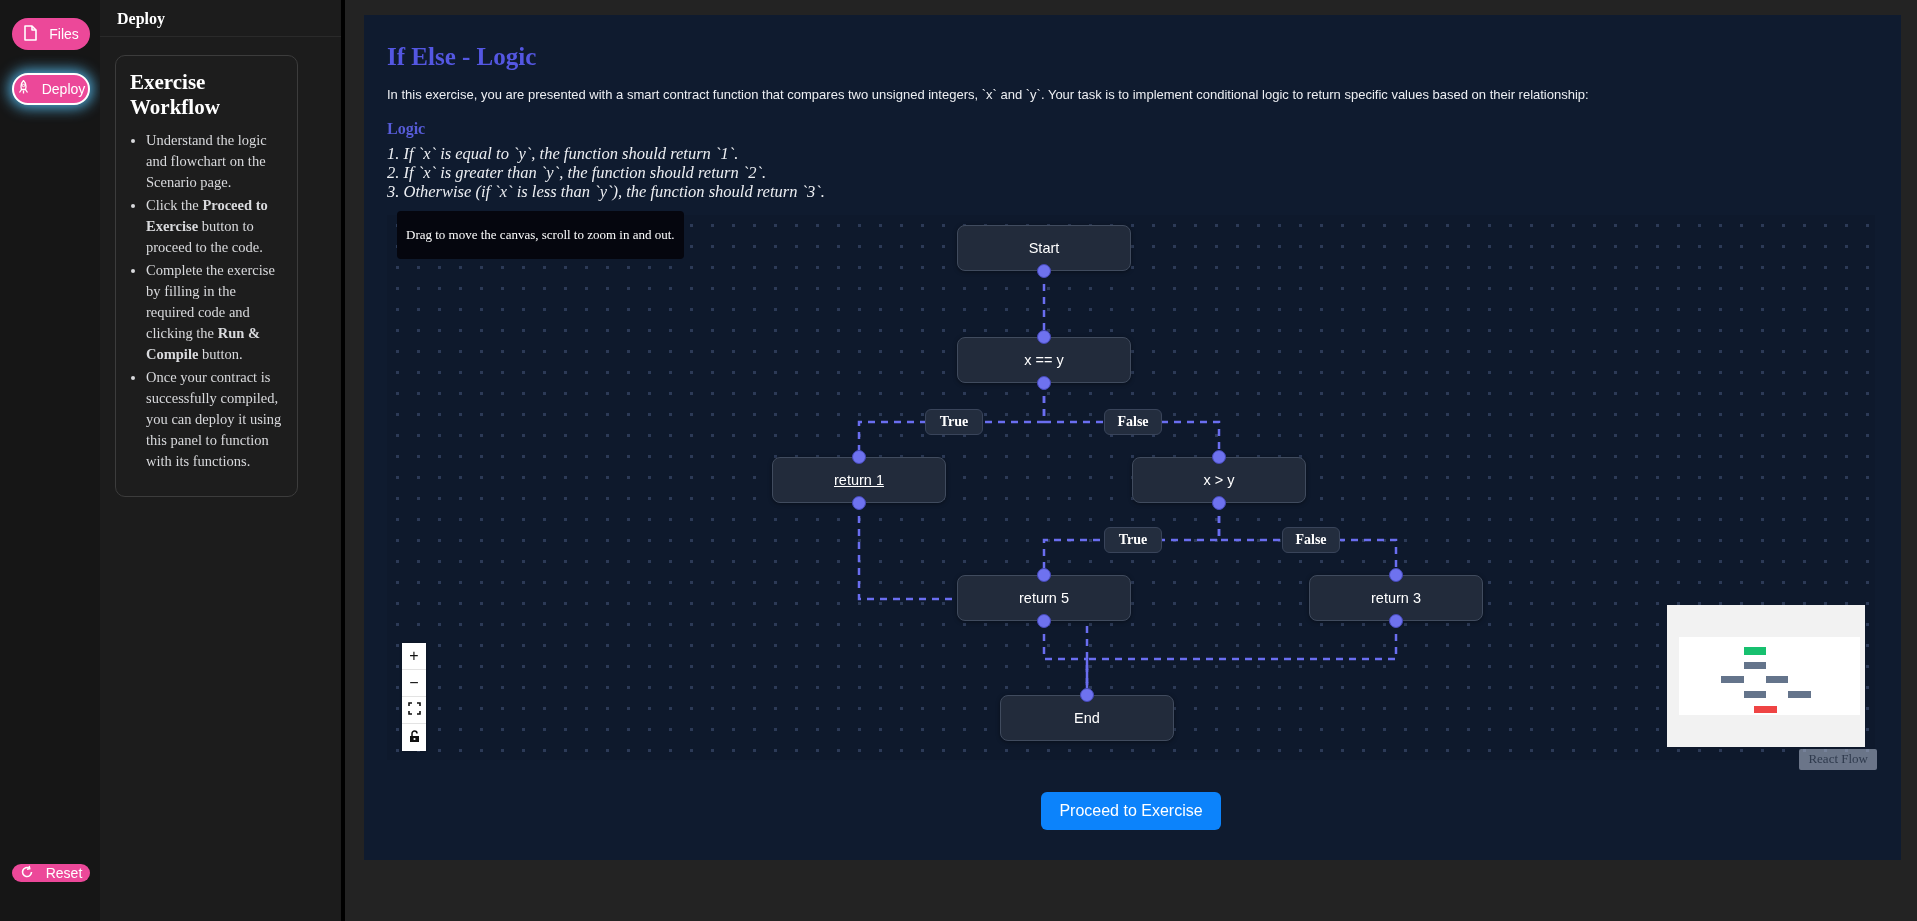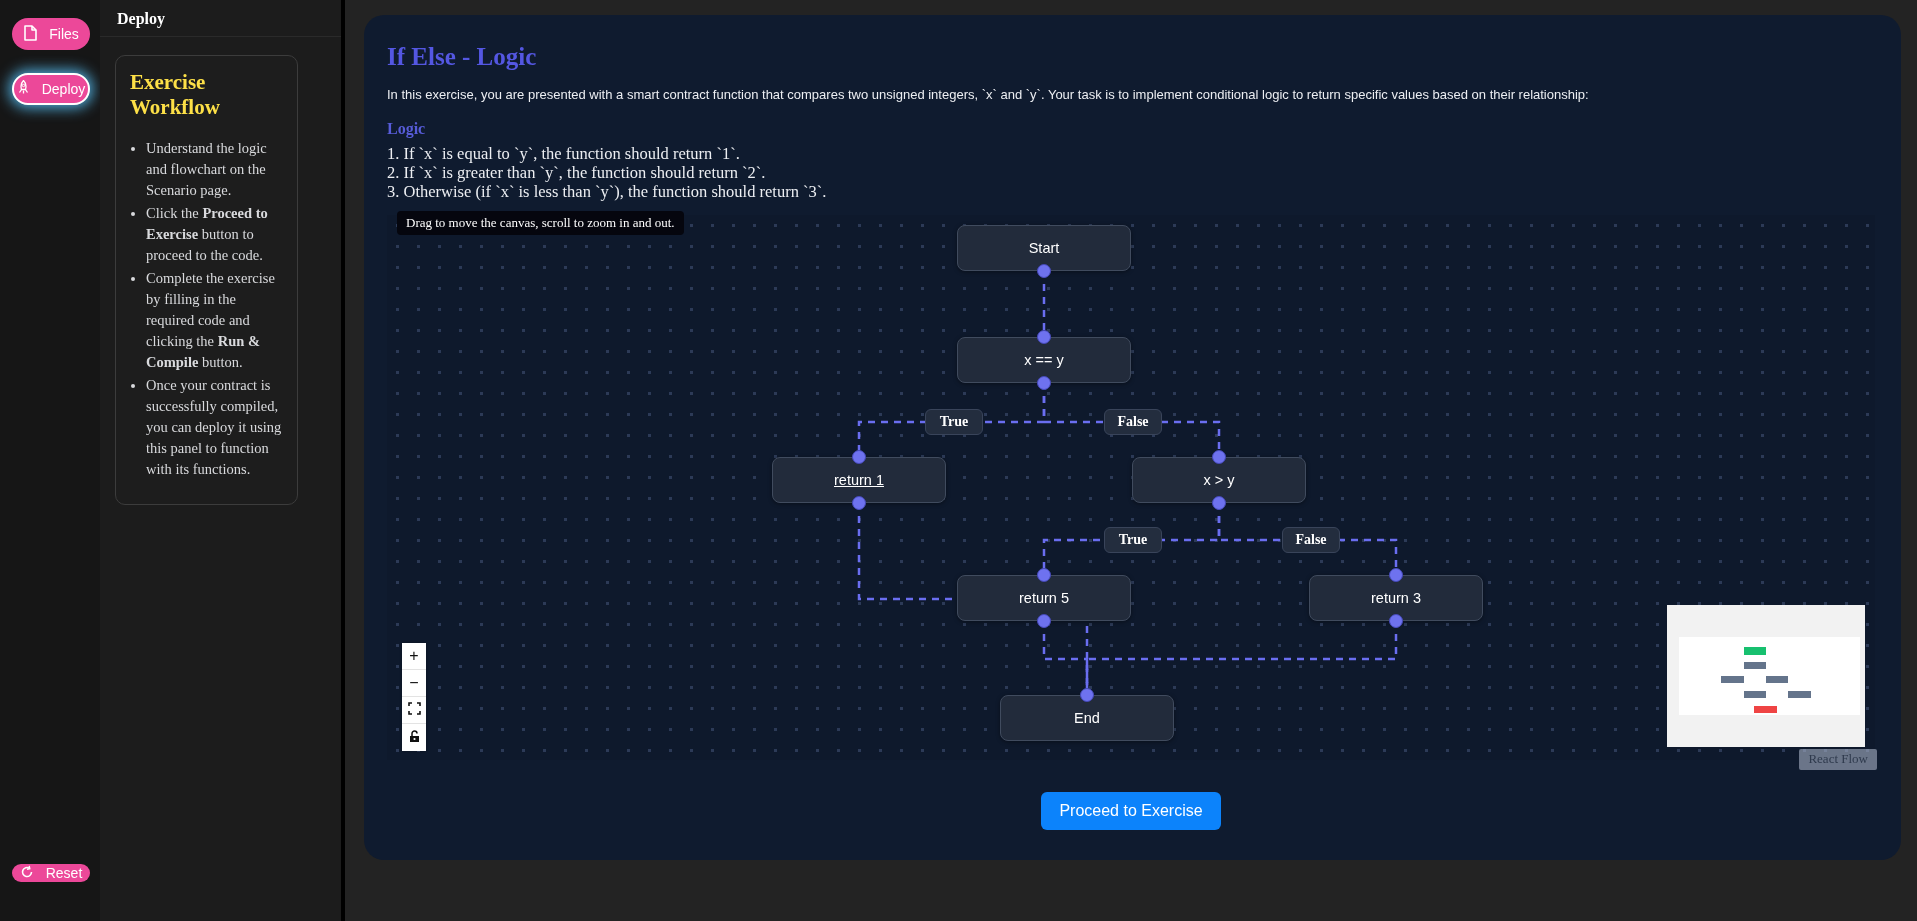--- a/index.html
+++ b/index.html
@@ -20,46 +20,46 @@
 
   
   .panel2 { width:245px; flex:0 0 245px; background:#1c1c1c; border-right:4px solid #000;
             position:relative; color:#e8e8e8; }
   .panel2-header { padding:10px 0 8px 17px; font-family:"Liberation Serif", serif;
                    font-weight:bold; font-size:16px; color:#fff;
                    border-bottom:1px solid #2a2a2a; }
   .wf-card { position:absolute; left:15px; top:55px; width:183px; border:1px solid #3c3c3c;
              border-radius:10px; padding:14px 12px 22px 14px; background:#1d1d1d; }
   .wf-title { font-family:"Liberation Serif", serif; font-weight:bold; font-size:21px;
-              line-height:1.18; color:#fde047; margin-bottom:18px; }
+              line-height:1.18; color:#ffffff; margin-bottom:10px; }
   .wf-list { list-style:disc; padding-left:16px; color:#d9dadd;
              font-family:"Liberation Serif", serif; font-size:14.5px; line-height:21px; }
   .wf-list li { margin-bottom:2px; }
   .bold { font-weight:bold; }
 
   
   .main { flex:1 1 auto; background:#232323; position:relative; }
   .content { position:absolute; left:19px; top:15px; width:1537px; height:845px;
-             background:#0f1b2f; border-radius:20px; padding:28px 26px 0 23px; color:#eceef2; }
+             background:#0f1b2f; border-radius:0; padding:28px 26px 0 23px; color:#eceef2; }
   .page-title { font-family:"Liberation Serif", serif; font-weight:bold; font-size:25px;
                 color:#5457e2; }
   .intro { margin-top:16px; font-family:Liberation Sans, sans-serif; font-size:13px;
            color:#eceef2; white-space:nowrap; }
   .logic-h { margin-top:18px; font-family:"Liberation Serif", serif; font-weight:bold;
              font-size:16px; color:#575cd8; }
   .logic-list { margin-top:6px; font-family:"Liberation Serif", serif; font-size:16.5px;
-                line-height:19px; color:#eceef2; }
+                line-height:19px; color:#eceef2;font-style:italic; }
 
   
   .canvas { position:relative; margin-top:14px; width:1488px; height:545px;
             background-color:#0e192c;
             background-image:radial-gradient(#2c3a57 1.5px, transparent 1.6px);
             background-size:21px 21px; }
   .tooltip { position:absolute; left:10px; top:-4px; background:#05060e; color:#fff;
-             font-family:"Liberation Serif", serif; font-size:13px; padding:4px 9px;
+             font-family:"Liberation Serif", serif; font-size:13px; padding:16px 9px;
              border-radius:4px; z-index:5; }
   .edges { position:absolute; inset:0; width:100%; height:100%; }
   .edges path { fill:none; stroke:#6a6ef0; stroke-width:2.5; stroke-dasharray:7 6; }
   .node { position:absolute; width:174px; height:46px; background:#222b3b;
           border:1px solid #404b5e; border-radius:8px; color:#fff; font-size:14.5px;
           display:flex; align-items:center; justify-content:center; z-index:2;
           box-shadow:0 1px 4px rgba(0,0,0,.4); }
   .handle { position:absolute; width:14px; height:14px; border-radius:50%;
             background:#6e72ef; border:1px solid #4549b8; z-index:3; }
   .edge-pill { position:absolute; background:#232d3e; border:1px solid #39445a;

